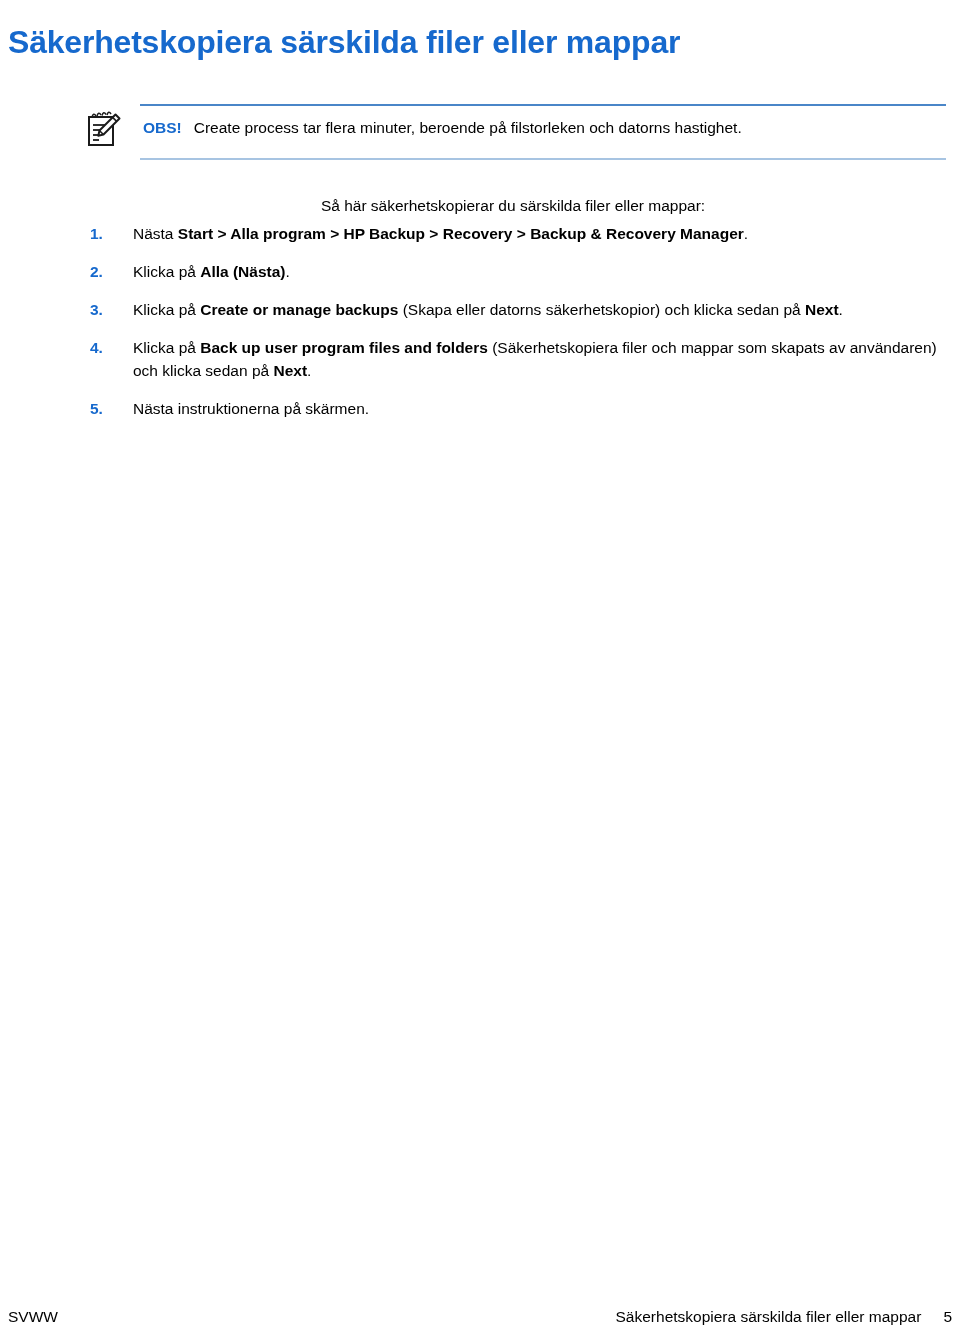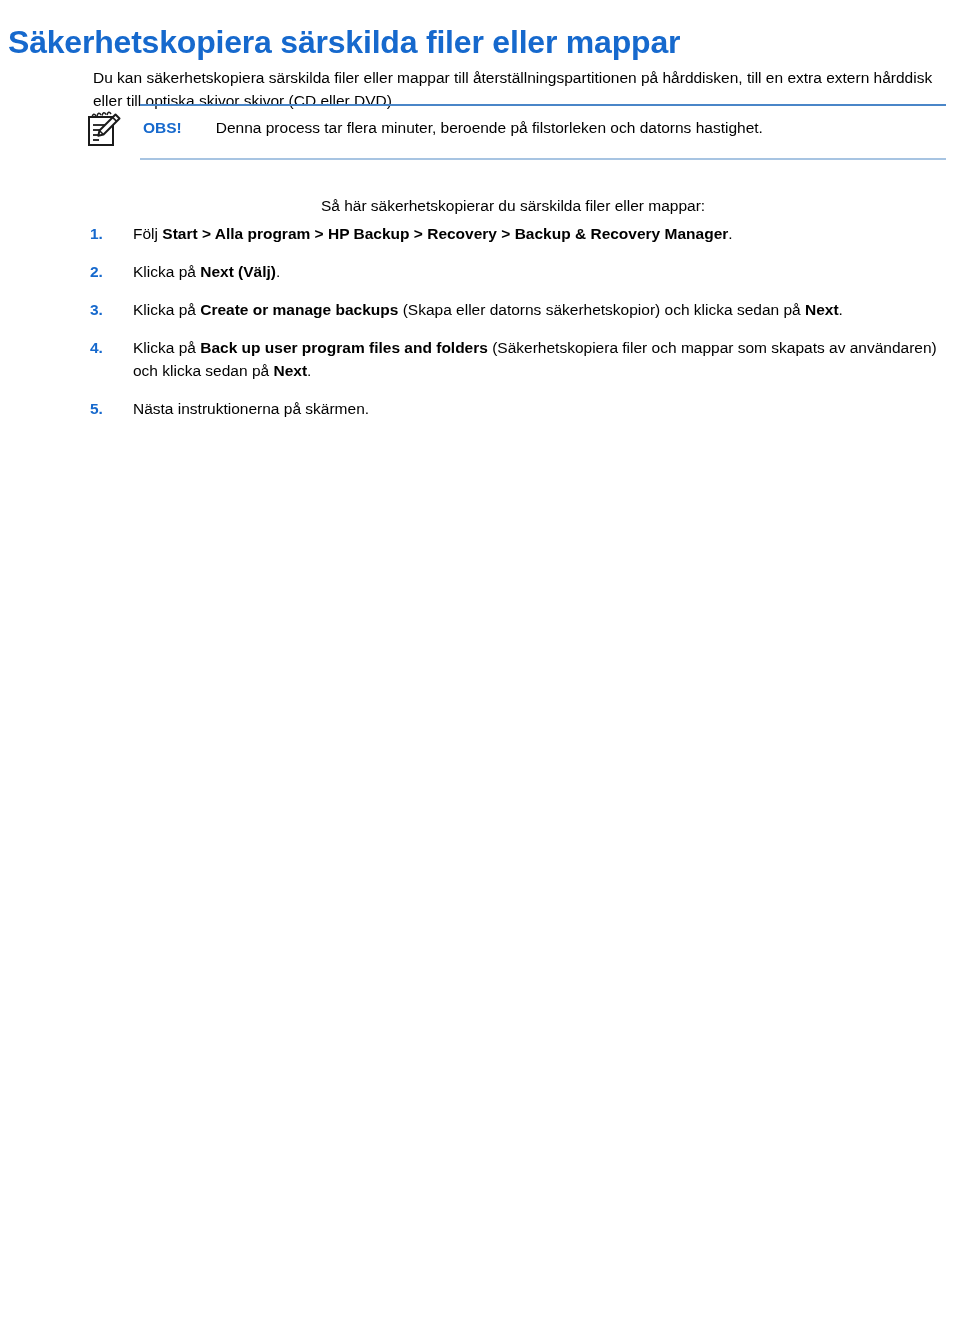--- a/index.html
+++ b/index.html
@@ -80,21 +80,21 @@
     left: 3px;
     top: 11px;
     right: 0;
     font-size: 15.5px;
     line-height: 22px;
     white-space: nowrap;
   }
   .note-label {
     color: #1669cd;
     font-weight: bold;
-    margin-right: 34px;
+    margin-right: 12px;
   }
   .note-text {
     color: #000;
   }
 
   
   .leadin {
     position: absolute;
     left: 93px;
     top: 178px;
@@ -166,21 +166,20 @@
   .footer-chapter { margin-right: 22px; }
   .footer-page { }
 </style>
 </head>
 <body>
 
 <div class="page">
 
   <h1 class="page-title">Säkerhetskopiera särskilda filer eller mappar</h1>
 
-  <p class="intro">Du kan säkerhetskopiera särskilda filer eller mappar till återställningspartitionen på hårddisken, till en extra extern hårddisk eller till optiska skivor skivor (CD eller DVD).</p>
 
   <div class="note">
     <span class="note-icon">
       <svg viewBox="0 0 44 44" width="44" height="44" aria-hidden="true">
 
         <g stroke="#1b1b1b" stroke-width="1.6" fill="none">
           <path d="M10 9 q1.5 -5 4 -1"></path>
           <path d="M15 8 q1.5 -5 4 -1"></path>
           <path d="M20 7.5 q1.5 -5 4 -1"></path>
           <path d="M25 7 q1.5 -5 4 -1"></path>
@@ -197,50 +196,56 @@
 
         <g>
           <path d="M33.5 6.5 l4 4 -16 16 -5.2 1.2 1.2 -5.2 z" fill="#ffffff" stroke="#1b1b1b" stroke-width="2" stroke-linejoin="round"></path>
           <path d="M17.4 22.5 l4 4" stroke="#1b1b1b" stroke-width="1.6"></path>
           <path d="M30.6 9.4 l4 4" stroke="#1b1b1b" stroke-width="1.6"></path>
         </g>
       </svg>
     </span>
     <div class="note-body">
       <div class="note-inner">
-        <span class="note-label">OBS!</span><span class="note-text">Denna process tar flera minuter, beroende på filstorleken och datorns hastighet.</span>
+        <span class="note-label">OBS!</span><span class="note-text">Create process tar flera minuter, beroende på filstorleken och datorns hastighet.</span>
       </div>
     </div>
   </div>
 
   <p class="leadin">Så här säkerhetskopierar du särskilda filer eller mappar:</p>
 
   <ol class="steps" style="list-style:none;margin:0;padding:0;">
 
     <li class="step">
       <span class="step-num">1.</span>
-      <span class="step-text"><span>Följ </span><b>Start &gt; Alla program &gt; HP Backup &gt; Recovery &gt; Backup &amp; Recovery Manager</b><span>.</span></span>
+      <span class="step-text"><span>Nästa </span><b>Start &gt; Alla program &gt; HP Backup &gt; Recovery &gt; Backup &amp; Recovery Manager</b><span>.</span></span>
     </li>
 
     <li class="step">
       <span class="step-num">2.</span>
-      <span class="step-text"><span>Klicka på </span><b>Next (Välj)</b><span>.</span></span>
+      <span class="step-text"><span>Klicka på </span><b>Alla (Nästa)</b><span>.</span></span>
     </li>
 
     <li class="step w-narrow">
       <span class="step-num">3.</span>
       <span class="step-text"><span>Klicka på </span><b>Create or manage backups</b><span> (Skapa eller datorns säkerhetskopior) och klicka sedan på </span><b>Next</b><span>.</span></span>
     </li>
 
     <li class="step w-wide">
       <span class="step-num">4.</span>
       <span class="step-text"><span>Klicka på </span><b>Back up user program files and folders</b><span> (Säkerhetskopiera filer och mappar som skapats av användaren) och klicka sedan på </span><b>Next</b><span>.</span></span>
     </li>
 
     <li class="step">
       <span class="step-num">5.</span>
       <span class="step-text"><span>Nästa instruktionerna på skärmen.</span></span>
     </li>
 
   </ol>
 
+  <div class="footer">
+    <span class="footer-left">SVWW</span>
+    <span class="footer-right">
+      <span class="footer-chapter">Säkerhetskopiera särskilda filer eller mappar</span><span class="footer-page">5</span>
+    </span>
+  </div>
 
 </div>
 
 </body></html>

